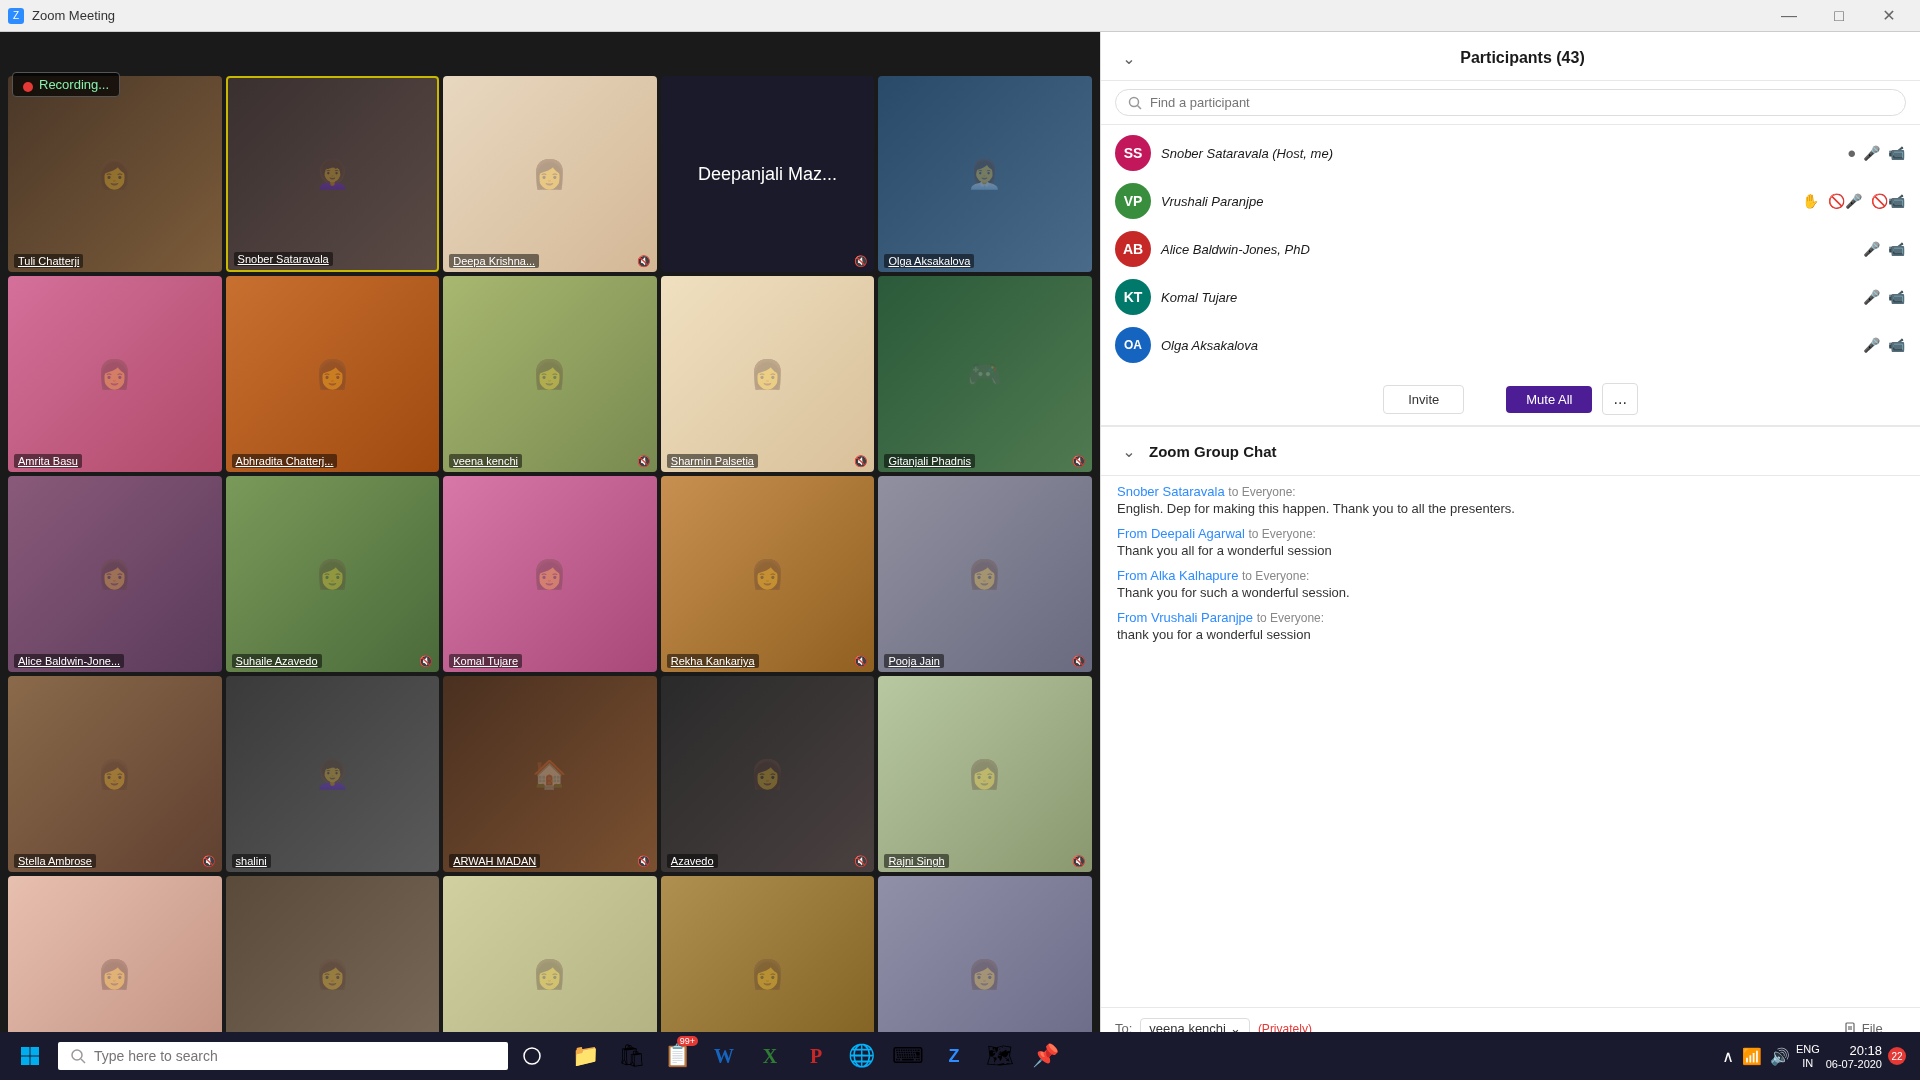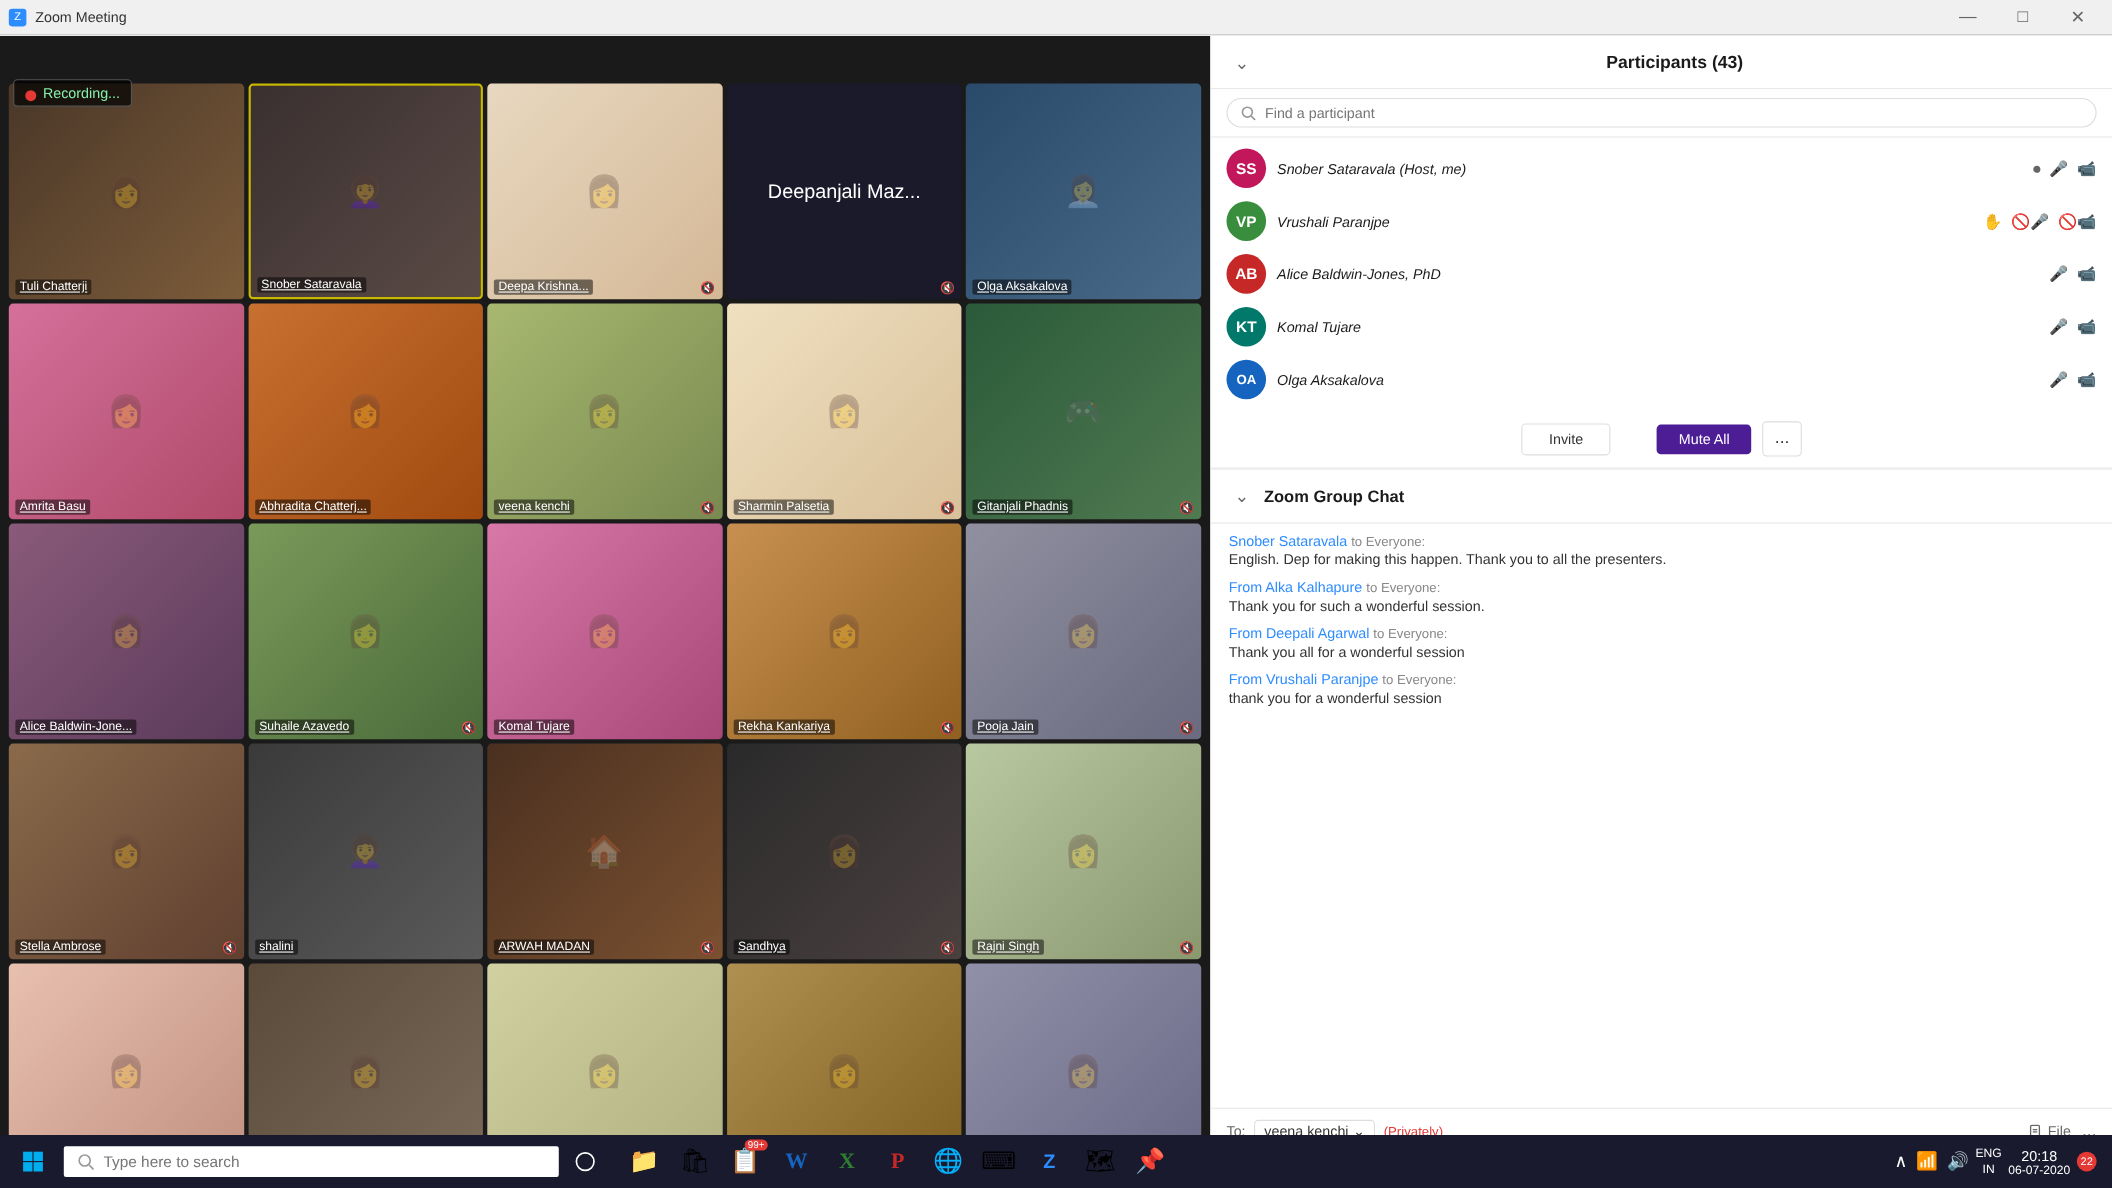--- a/index.html
+++ b/index.html
@@ -413,21 +413,21 @@
     }
     .taskbar-right {
       margin-left: auto;
       display: flex;
       align-items: center;
       gap: 6px;
       color: white;
       font-size: 12px;
       padding-right: 8px;
     }
-    .time-block { text-align: center; }
+    .time-block { text-align: right; }
     .time-text { font-size: 13px; display: block; }
     .date-text { font-size: 11px; display: block; }
     .lang-block { text-align: center; font-size: 11px; line-height: 1.3; }
     .system-icons { display: flex; gap: 8px; align-items: center; font-size: 16px; }
     .notif-badge {
       background: #e53935;
       color: white;
       border-radius: 50%;
       width: 18px;
       height: 18px;
@@ -569,21 +569,21 @@
         <div class="video-frame">👩‍🦱</div>
         <span class="participant-name">shalini</span>
       </div>
       <div class="video-cell cell-arwah">
         <div class="video-frame">🏠</div>
         <span class="participant-name">ARWAH MADAN</span>
         <span class="mute-icon">🔇</span>
       </div>
       <div class="video-cell cell-sandhya">
         <div class="video-frame">👩</div>
-        <span class="participant-name">Sandhya</span>
+        <span class="participant-name">Azavedo</span>
         <span class="mute-icon">🔇</span>
       </div>
       <div class="video-cell cell-rajni">
         <div class="video-frame">👩</div>
         <span class="participant-name">Rajni Singh</span>
         <span class="mute-icon">🔇</span>
       </div>
 
       <div class="video-cell cell-smita">
         <div class="video-frame">👩</div>
@@ -699,32 +699,32 @@
         <div class="chat-message">
           <div>
             <span class="chat-sender">Snober Sataravala</span>
             <span class="chat-to"> to Everyone:</span>
           </div>
           <div class="chat-text">English. Dep for making this happen. Thank you to all the presenters.</div>
         </div>
 
         <div class="chat-message">
           <div>
+            <span class="chat-sender">From Deepali Agarwal</span>
+            <span class="chat-to"> to Everyone:</span>
+          </div>
+          <div class="chat-text">Thank you all for a wonderful session</div>
+        </div>
+
+        <div class="chat-message">
+          <div>
             <span class="chat-sender">From Alka Kalhapure</span>
             <span class="chat-to"> to Everyone:</span>
           </div>
           <div class="chat-text">Thank you for such a wonderful session.</div>
-        </div>
-
-        <div class="chat-message">
-          <div>
-            <span class="chat-sender">From Deepali Agarwal</span>
-            <span class="chat-to"> to Everyone:</span>
-          </div>
-          <div class="chat-text">Thank you all for a wonderful session</div>
         </div>
 
         <div class="chat-message">
           <div>
             <span class="chat-sender">From Vrushali Paranjpe</span>
             <span class="chat-to"> to Everyone:</span>
           </div>
           <div class="chat-text">thank you for a wonderful session</div>
         </div>
 

